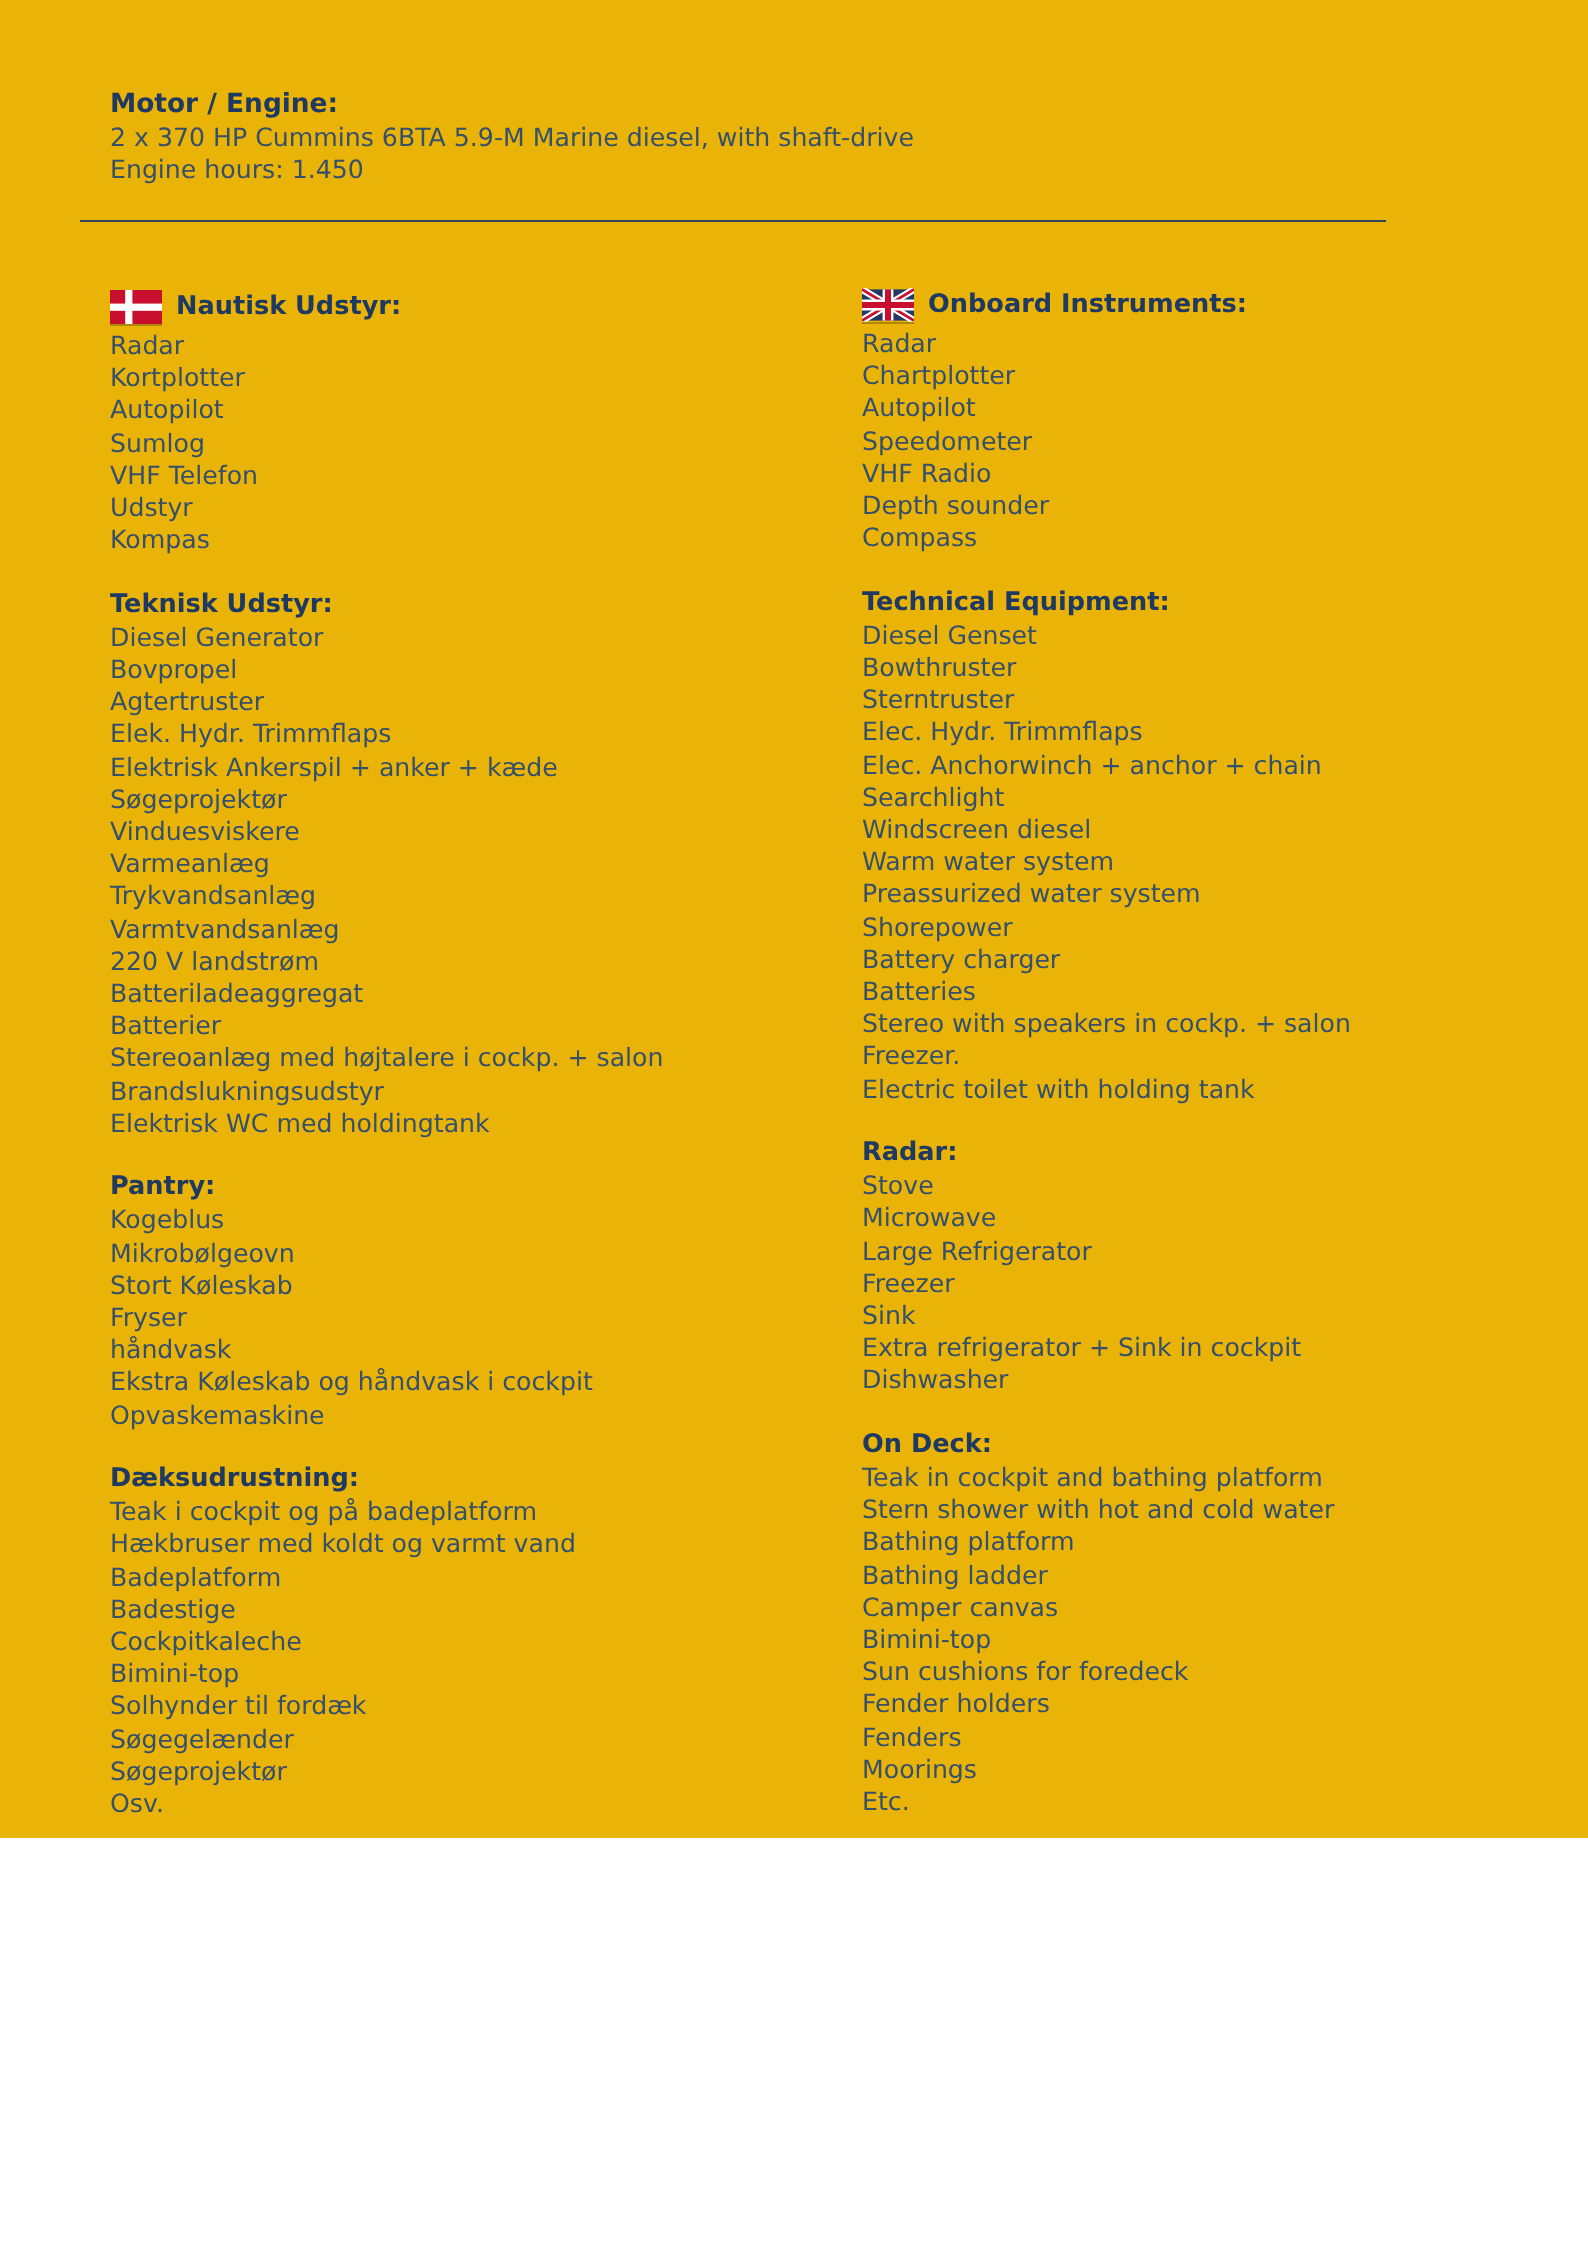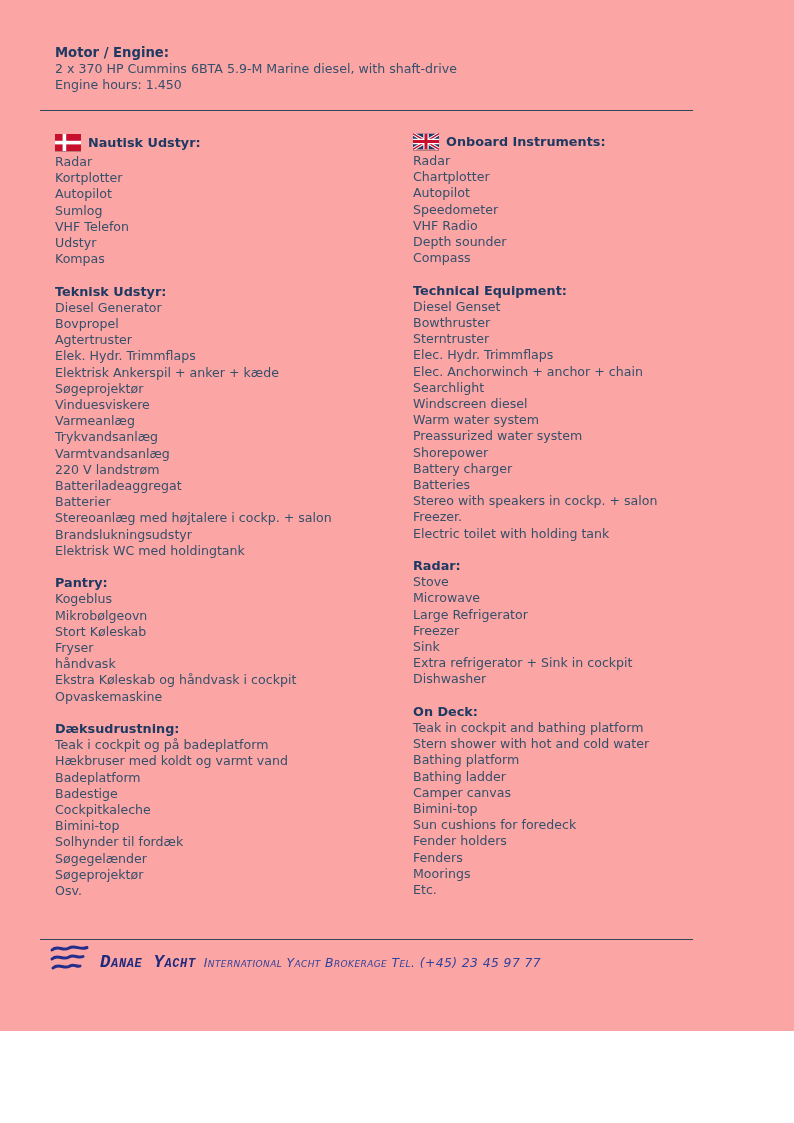--- a/index.html
+++ b/index.html
@@ -1,45 +1,45 @@
 <!DOCTYPE html>
 <html><head>
 <meta charset="utf-8">
 <style>
   * { margin:0; padding:0; box-sizing:border-box; }
   html,body { background:#ffffff; }
   body { font-family:"DejaVu Sans", "Liberation Sans", sans-serif; }
   .page {
     position:relative;
-    width:794px; height:1031px;
-    background:#fca5a5;
+    width:794px; height:919px;
+    background:#eab308;
     overflow:hidden;
   }
 
   
   .engine { position:absolute; left:55px; top:44px; color:#35506b; }
   .engine-title { font-size:13.2px; font-weight:bold; color:#1e3a63; line-height:17px; }
   .engine-line { font-size:12.6px; line-height:16.3px; }
 
   
   .rule { position:absolute; left:40px; width:653px; height:1px; background:#31445a; }
   .rule-top { top:110px; }
   .rule-bottom { top:939px; }
 
   
   .col { position:absolute; width:350px; color:#35506b; }
   .col-left  { left:55px;  top:131px; }
-  .col-right { left:413px; top:130px; }
+  .col-right { left:431px; top:130px; }
 
   .section { margin-bottom:16.2px; }
   .section-title {
     font-size:12.8px; font-weight:bold; color:#1e3a63; line-height:16.2px;
   }
   .flag-heading {
-    display:flex; align-items:center; gap:7px; height:23px;
+    display:flex; align-items:center; gap:7px; height:23px;margin-top:11px;
   }
   .flag-heading .section-title { line-height:23px; }
   .flag { width:26px; height:17px; flex:0 0 auto; display:block;
           box-shadow:0 1px 0 rgba(0,0,0,.25); }
   .item { font-size:12.6px; line-height:16.2px; white-space:nowrap; }
 
   
   .footer { position:absolute; left:49px; top:944px; display:flex; align-items:flex-end; }
   .waves-logo { width:42px; height:31px; margin-right:9px; }
   .brand {

